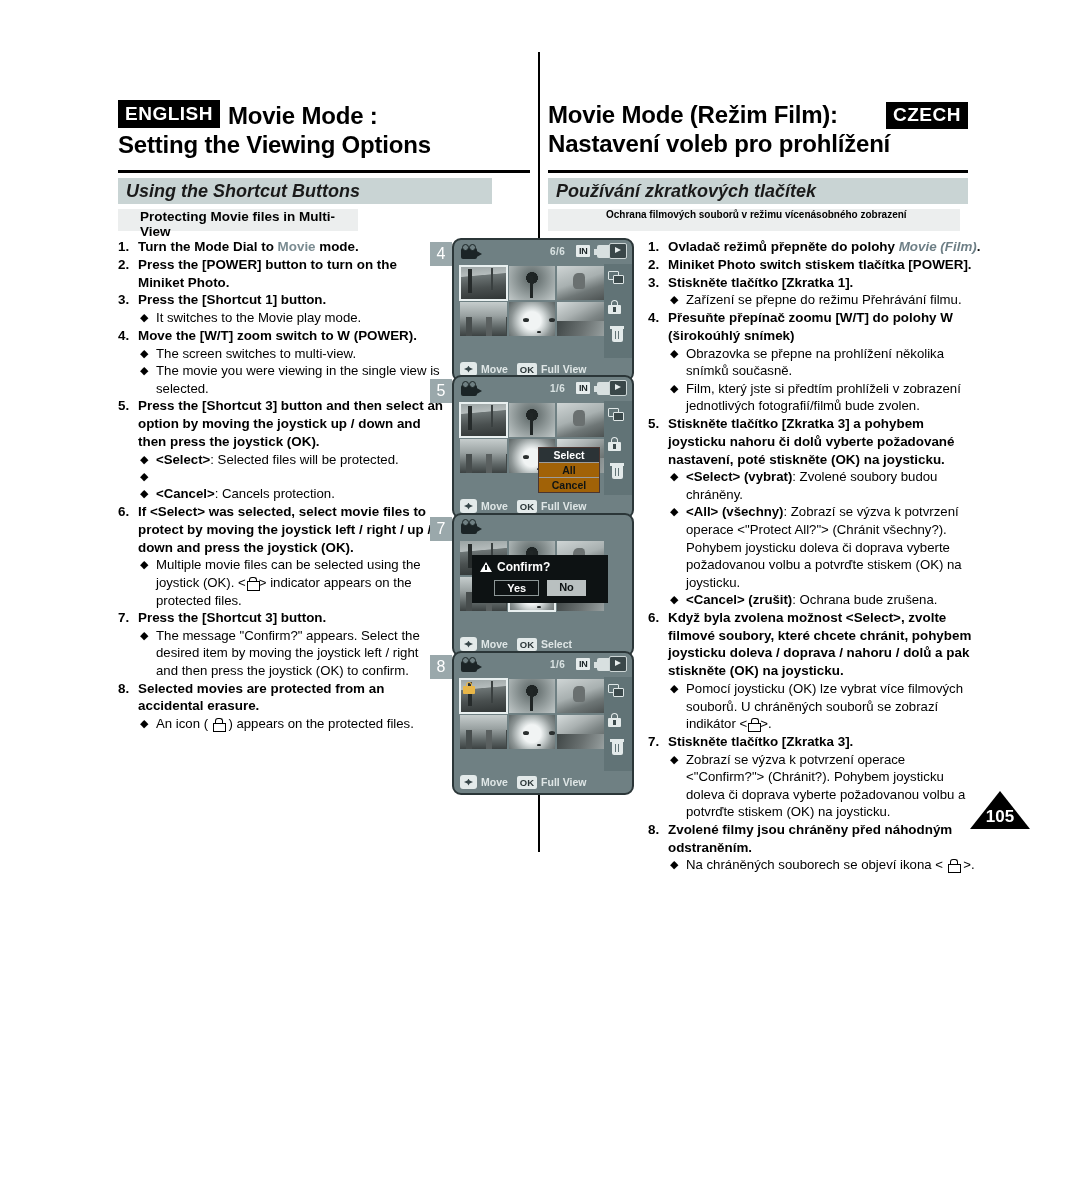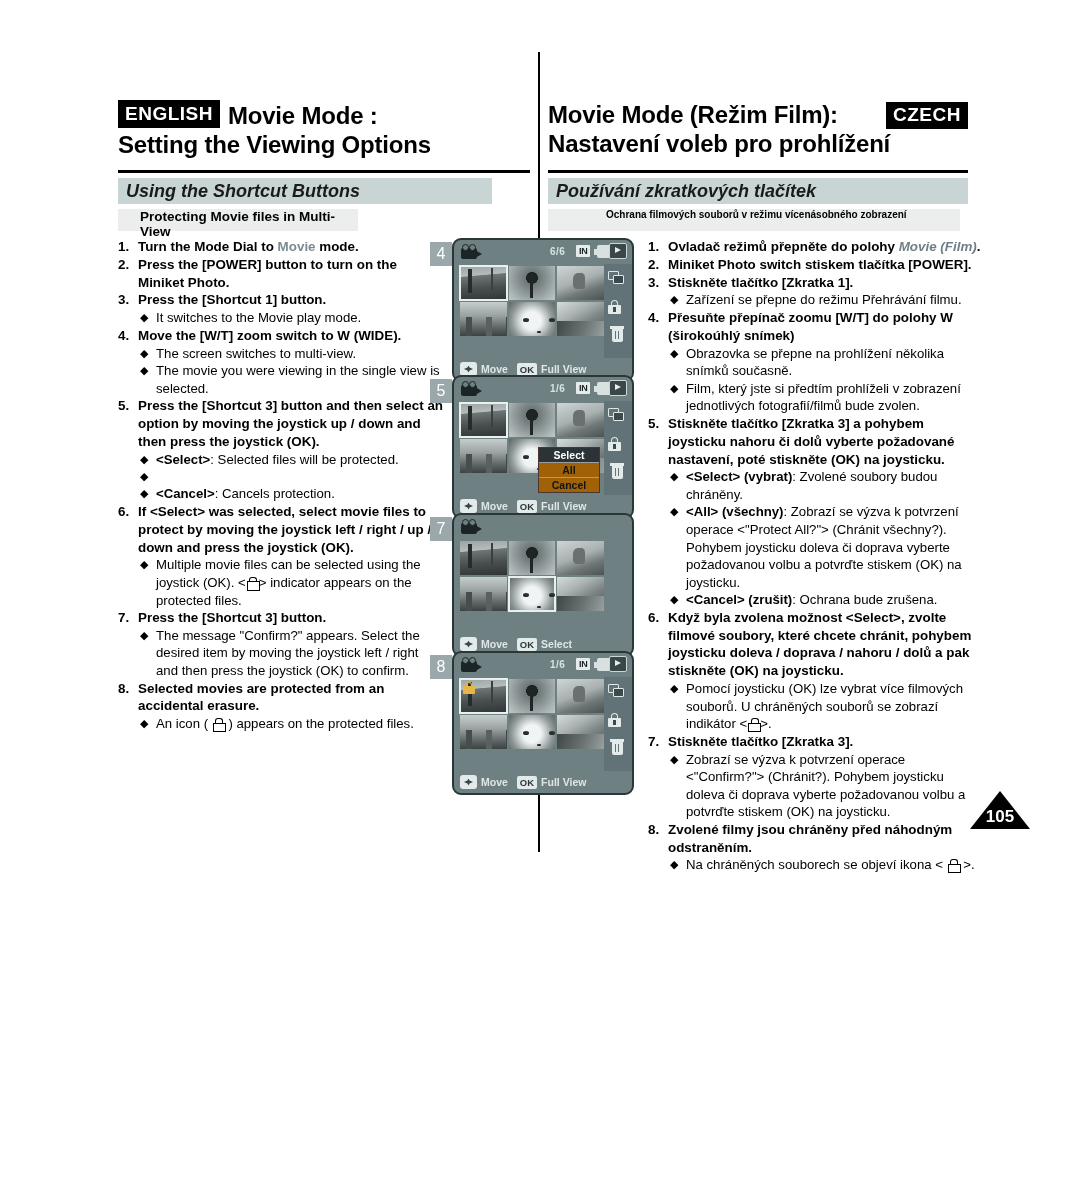--- a/index.html
+++ b/index.html
@@ -544,21 +544,21 @@
       <div class="step-num">3.</div>
       <div class="step-txt">Press the [Shortcut 1] button.</div>
     </div>
     <div class="bullet">
       <div class="bullet-mark">◆</div>
       <div class="bullet-txt">It switches to the Movie play mode.</div>
     </div>
 
     <div class="step">
       <div class="step-num">4.</div>
-      <div class="step-txt">Move the [W/T] zoom switch to W (WIDE).</div>
+      <div class="step-txt">Move the [W/T] zoom switch to W (POWER).</div>
     </div>
     <div class="bullet">
       <div class="bullet-mark">◆</div>
       <div class="bullet-txt">The screen switches to multi-view.</div>
     </div>
     <div class="bullet">
       <div class="bullet-mark">◆</div>
       <div class="bullet-txt">The movie you were viewing in the single view is selected.</div>
     </div>
 
@@ -798,20 +798,30 @@
         </div>
       </div>
       <div class="grid">
         <div class="thumb t-boy"></div>
         <div class="thumb t-palm"></div>
         <div class="thumb t-deer"></div>
         <div class="thumb t-city"></div>
         <div class="thumb t-dog sel"></div>
         <div class="thumb t-coast"></div>
       </div>
+      <div class="confirm-ovl">
+        <div class="confirm-row">
+          <div class="warn-tri"></div>
+          <span>Confirm?</span>
+        </div>
+        <div class="confirm-btns">
+          <div class="cbtn yes">Yes</div>
+          <div class="cbtn no">No</div>
+        </div>
+      </div>
       <div class="lcd-bottom">
         <div class="dpad"></div>
         <div class="hint-txt">Move</div>
         <div class="ok-key">OK</div>
         <div class="hint-txt">Select</div>
       </div>
     </div>
   </div>
 
   <div class="panel-wrap" style="left:430px; top:651px; width:210px; height:128px;">

